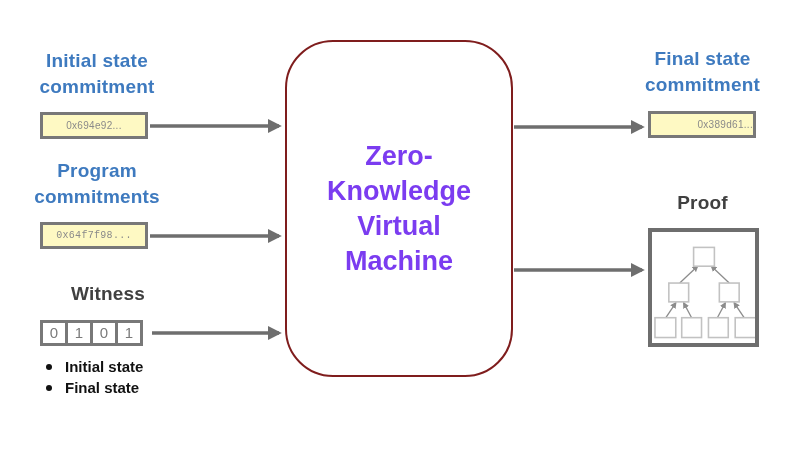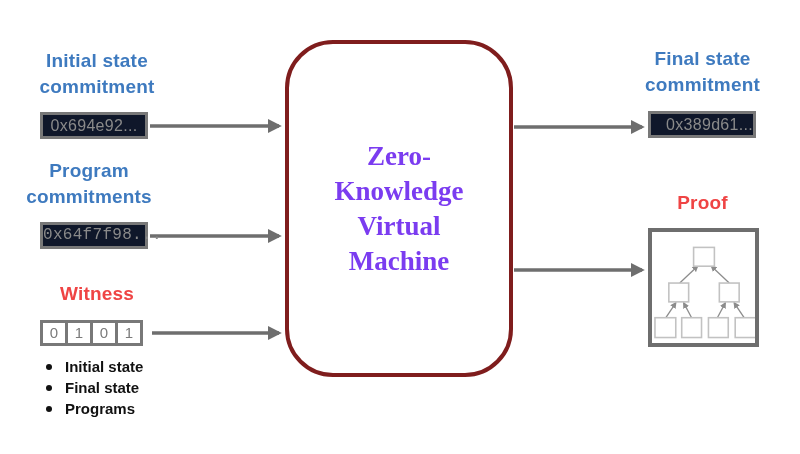--- a/index.html
+++ b/index.html
@@ -11,30 +11,30 @@
   
   .section-title {
     font-weight: 700;
     font-size: 19px;
     line-height: 26px;
     text-align: center;
     white-space: pre-line;
     letter-spacing: 0.2px;
   }
   .blue   { color: #3e7abf; }
-  .purple { color: #ef4444; }
+  .purple { color: #404040; }
 
   
   .hex-box {
     width: 108px;
     height: 27px;
     border: 3px solid #787878;
-    background: #0f172a;
+    background: #fef9c3;
     color: #8a8a8a;
-    font-size: 16px;
+    font-size: 10px;
     line-height: 21px;
     text-align: center;
     letter-spacing: 0.3px;
   }
 
   
   .bit-row { display: flex; }
   .bit-cell {
     width: 28px;
     height: 26px;
@@ -68,27 +68,26 @@
     border-radius: 50%;
     background: #111111;
   }
 
   
   .vm-box {
     left: 285px;
     top: 40px;
     width: 228px;
     height: 337px;
-    border: 4px solid #7f1d1d;
+    border: 2px solid #7f1d1d;
     border-radius: 48px;
     background: #ffffff;
     display: flex;
     align-items: center;
     justify-content: center;
-    font-family: Liberation Serif, serif;
   }
   .vm-title {
     font-weight: 700;
     font-size: 27px;
     line-height: 35px;
     text-align: center;
     white-space: pre-line;
     color: #7b3cf0;
   }
 
@@ -126,38 +125,37 @@
   <line x1="152" y1="333" x2="279" y2="333" stroke="#6e6e6e" stroke-width="3.5" marker-end="url(#ah)"></line>
   <line x1="514" y1="127" x2="642" y2="127" stroke="#6e6e6e" stroke-width="3.5" marker-end="url(#ah)"></line>
   <line x1="514" y1="270" x2="642" y2="270" stroke="#6e6e6e" stroke-width="3.5" marker-end="url(#ah)"></line>
 </svg>
 
 <div class="abs section-title blue" style="left:8px; top:48px; width:178px;">Initial state
 commitment</div>
 
 <div class="abs hex-box" style="left:40px; top:112px;">0x694e92...</div>
 
-<div class="abs section-title blue" style="left:0; top:158px; width:178px;">Program
+<div class="abs section-title blue" style="left:8px; top:158px; width:178px;">Program
 commitments</div>
 
 <div class="abs hex-box" style="left:40px; top:222px;font-family:Liberation Mono, monospace;">0x64f7f98...</div>
 
-<div class="abs section-title purple" style="left:8px; top:281px; width:178px;">Witness</div>
+<div class="abs section-title purple" style="left:19px; top:281px; width:178px;">Witness</div>
 
 <div class="abs bit-row" style="left:40px; top:320px;">
   <div class="bit-cell">0</div>
   <div class="bit-cell">1</div>
   <div class="bit-cell">0</div>
   <div class="bit-cell">1</div>
 </div>
 
 <ul class="abs note-list" style="left:42px; top:356px;">
   <li>Initial state</li>
   <li>Final state</li>
-  <li>Programs</li>
 </ul>
 
 <div class="abs vm-box">
   <div class="vm-title">Zero-
 Knowledge
 Virtual
 Machine</div>
 </div>
 
 <div class="abs section-title blue" style="left:615px; top:46px; width:175px;">Final state

